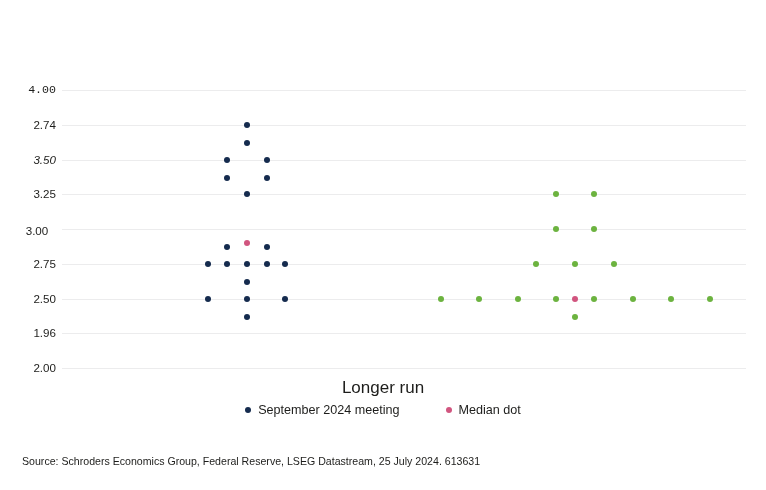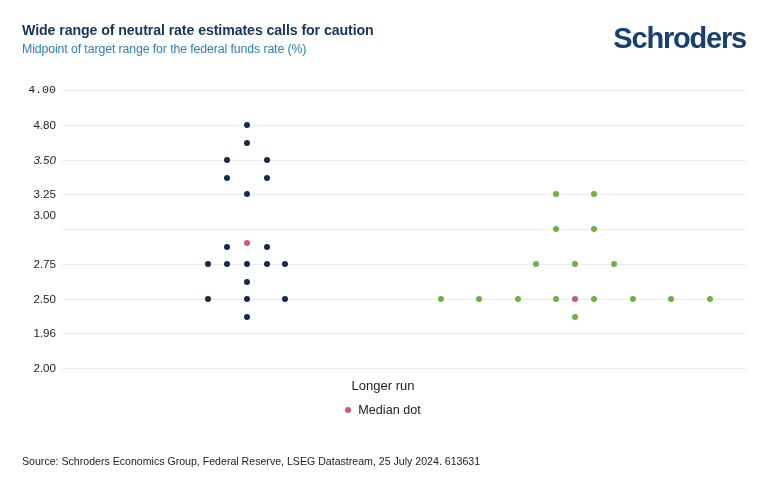--- a/index.html
+++ b/index.html
@@ -89,21 +89,21 @@
   .dot.jun {  background: #6cb33f; }
   .dot.med {  background: #d1557f; }
 
   
   .xaxis-label {
     position: absolute;
     left: 0;
     top: 378px;
     width: 766px;
     text-align: center;
-    font-size: 13px;
+    font-size: 17px;
     color: #1d1d1b;
   }
   .legend {
     position: absolute;
     left: 0;
     top: 403px;
     width: 766px;
     display: flex;
     justify-content: center;
     align-items: center;
@@ -139,36 +139,33 @@
     top: 455px;
     font-size: 10.6px;
     color: #1d1d1b;
     white-space: nowrap;
   }
 </style>
 </head>
 <body>
 
 <div class="header">
-  <div class="title">Wide range of neutral rate estimates calls for caution</div>
-  <div class="subtitle">Midpoint of target range for the federal funds rate (%)</div>
-  <div class="brand">Schroders</div>
 </div>
 
 <div class="plot" id="plot">
     <div class="gridline" style="top: 90px;"></div>
     <div class="ytick" style="top: 84px; font-family: Liberation Mono, monospace;">4.00</div>
     <div class="gridline" style="top: 124.75px;"></div>
-    <div class="ytick" style="top: 118.75px;">4.80</div>
+    <div class="ytick" style="top: 118.75px;">2.74</div>
     <div class="gridline" style="top: 159.5px;"></div>
     <div class="ytick" style="top: 153.5px; font-style: italic;">3.50</div>
     <div class="gridline" style="top: 194.25px;"></div>
     <div class="ytick" style="top: 188.25px;">3.25</div>
     <div class="gridline" style="top: 229px;"></div>
-    <div class="ytick" style="top: 209px;">3.00</div>
+    <div class="ytick" style="top: 225px; text-align: center;">3.00</div>
     <div class="gridline" style="top: 263.75px;"></div>
     <div class="ytick" style="top: 257.75px;">2.75</div>
     <div class="gridline" style="top: 298.5px;"></div>
     <div class="ytick" style="top: 292.5px;">2.50</div>
     <div class="gridline" style="top: 333.25px;"></div>
     <div class="ytick" style="top: 327.25px;">1.96</div>
     <div class="gridline" style="top: 368px;"></div>
     <div class="ytick" style="top: 362px;">2.00</div>
     <div class="dot sep" style="left: 247px; top: 124.75px; background: rgb(21, 43, 78);"></div>
     <div class="dot sep" style="left: 247px; top: 142.82px; background: rgb(21, 43, 78);"></div>
@@ -206,19 +203,23 @@
     <div class="dot jun" style="left: 710px; top: 298.5px; background: rgb(108, 179, 63);"></div>
     <div class="dot jun" style="left: 575px; top: 316.57px; background: rgb(108, 179, 63);"></div>
     <div class="dot med" style="left: 247px; top: 242.9px; background: rgb(209, 85, 127);"></div>
     <div class="dot med" style="left: 575px; top: 298.5px; background: rgb(209, 85, 127);"></div>
   </div>
 
 <div class="xaxis-label">Longer run</div>
 
 <div class="legend" id="legend">
     <div class="legend-item">
+      <span class="legend-swatch" style="background: rgb(21, 43, 78);"></span>
+      <span>September 2024 meeting</span>
+    </div>
+    <div class="legend-item">
       <span class="legend-swatch" style="background: rgb(209, 85, 127);"></span>
       <span>Median dot</span>
     </div>
   </div>
 
 <div class="rule"></div>
 <div class="source">Source: Schroders Economics Group, Federal Reserve, LSEG Datastream, 25 July 2024. 613631</div>
 
 </body></html>

